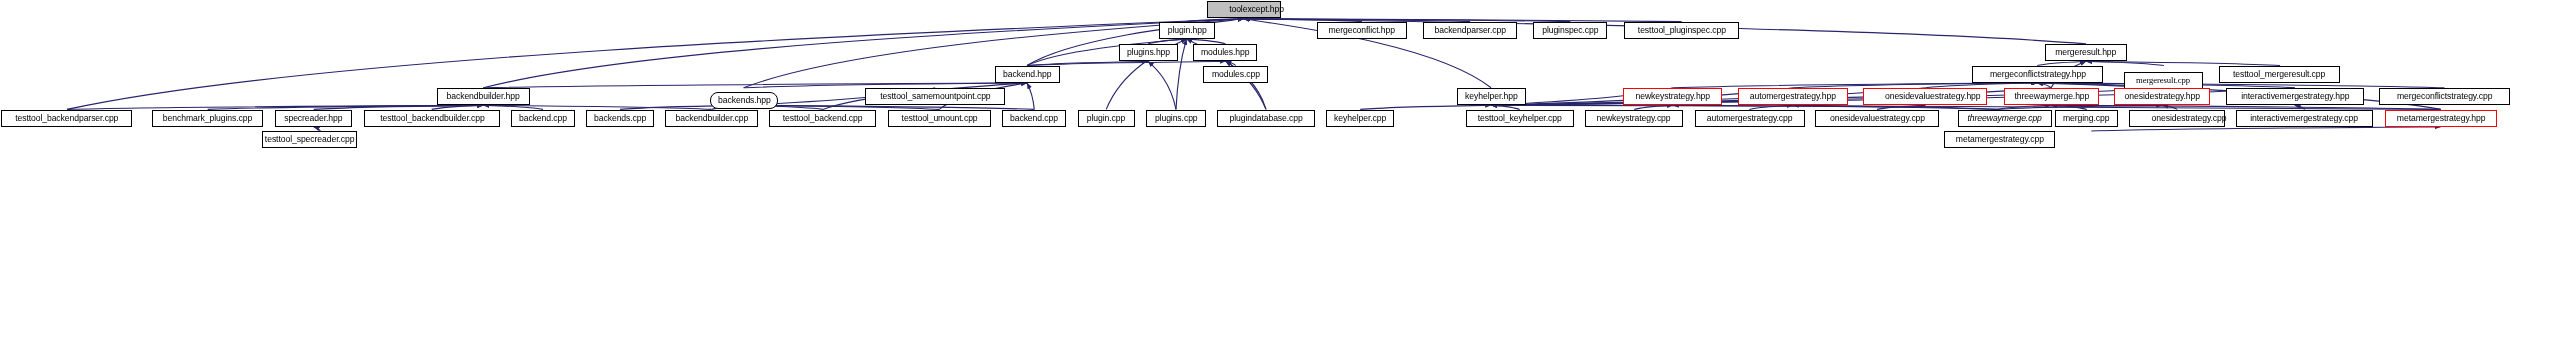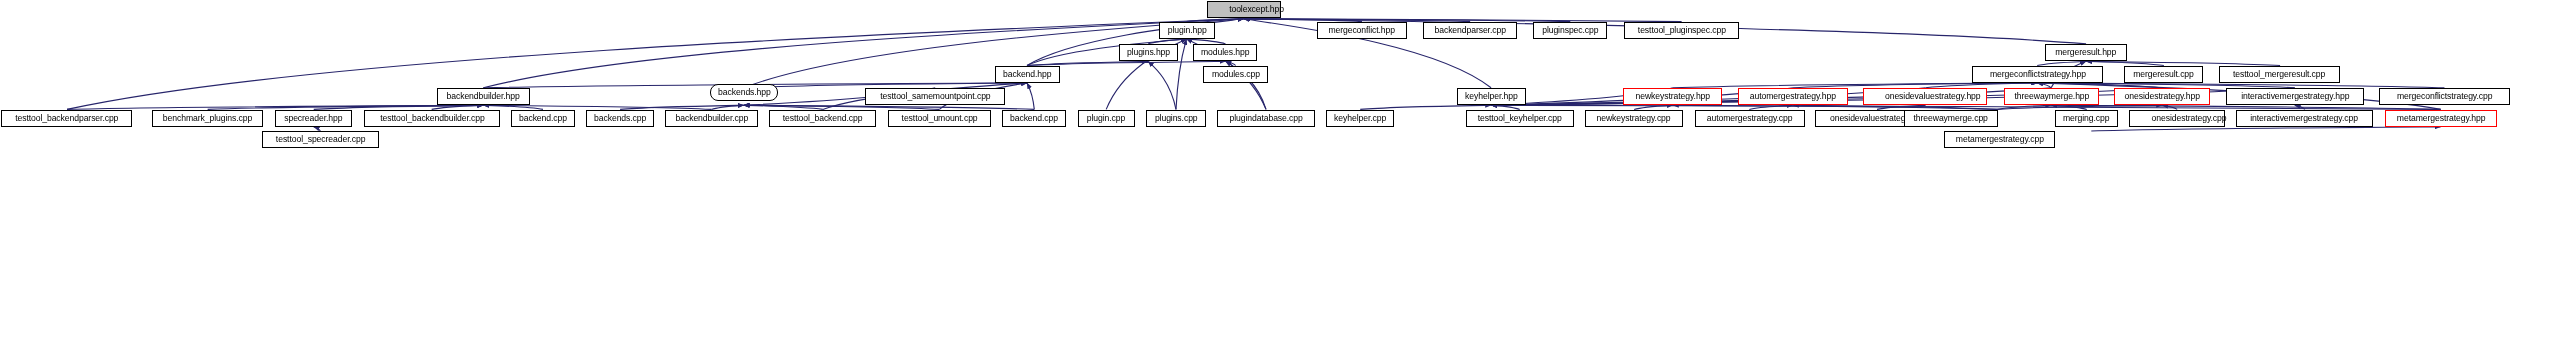--- a/index.html
+++ b/index.html
@@ -169,30 +169,30 @@
     </div>
     <div class="node" style="left: 995px; top: 66px; width: 65px;">
       <span class="node-label">backend.hpp</span>
     </div>
     <div class="node" style="left: 1203px; top: 66px; width: 65px;">
       <span class="node-label">modules.cpp</span>
     </div>
     <div class="node" style="left: 1972px; top: 66px; width: 131px;">
       <span class="node-label">mergeconflictstrategy.hpp</span>
     </div>
-    <div class="node" style="left: 2124px; top: 66px; width: 79px;">
+    <div class="node" style="left: 2124px; top: 72px; width: 79px; font-family: Liberation Serif, serif;">
       <span class="node-label">mergeresult.cpp</span>
     </div>
     <div class="node" style="left: 2219px; top: 66px; width: 121px;">
       <span class="node-label">testtool_mergeresult.cpp</span>
     </div>
     <div class="node" style="left: 437px; top: 88px; width: 93px; align-items: center;">
       <span class="node-label">backendbuilder.hpp</span>
     </div>
-    <div class="node" style="left: 710px; top: 84px; width: 68px; border-radius: 8px;">
+    <div class="node" style="left: 710px; top: 92px; width: 68px; border-radius: 8px;">
       <span class="node-label">backends.hpp</span>
     </div>
     <div class="node" style="left: 865px; top: 88px; width: 140px;">
       <span class="node-label">testtool_samemountpoint.cpp</span>
     </div>
     <div class="node" style="left: 1457px; top: 88px; width: 69px;">
       <span class="node-label">keyhelper.hpp</span>
     </div>
     <div class="node red" style="left: 1623px; top: 88px; width: 99px;">
       <span class="node-label">newkeystrategy.hpp</span>
@@ -262,35 +262,35 @@
     </div>
     <div class="node" style="left: 1585px; top: 110px; width: 98px;">
       <span class="node-label">newkeystrategy.cpp</span>
     </div>
     <div class="node" style="left: 1695px; top: 110px; width: 110px;">
       <span class="node-label">automergestrategy.cpp</span>
     </div>
     <div class="node" style="left: 1815px; top: 110px; width: 124px;">
       <span class="node-label">onesidevaluestrategy.cpp</span>
     </div>
-    <div class="node" style="left: 1904px; top: 110px; width: 94px;">
+    <div class="node" style="left: 1958px; top: 110px; width: 94px; font-style: italic;">
       <span class="node-label">threewaymerge.cpp</span>
     </div>
     <div class="node" style="left: 2055px; top: 110px; width: 63px;">
       <span class="node-label">merging.cpp</span>
     </div>
     <div class="node" style="left: 2129px; top: 110px; width: 96px; padding-left: 24px;">
       <span class="node-label">onesidestrategy.cpp</span>
     </div>
     <div class="node" style="left: 2236px; top: 110px; width: 137px;">
       <span class="node-label">interactivemergestrategy.cpp</span>
     </div>
     <div class="node red" style="left: 2385px; top: 110px; width: 112px;">
       <span class="node-label">metamergestrategy.hpp</span>
     </div>
-    <div class="node" style="left: 262px; top: 131px; width: 117px;">
+    <div class="node" style="left: 262px; top: 131px; width: 95px;">
       <span class="node-label">testtool_specreader.cpp</span>
     </div>
     <div class="node" style="left: 1944px; top: 131px; width: 111px;">
       <span class="node-label">metamergestrategy.cpp</span>
     </div>
   </div>
 
 
 </body></html>

